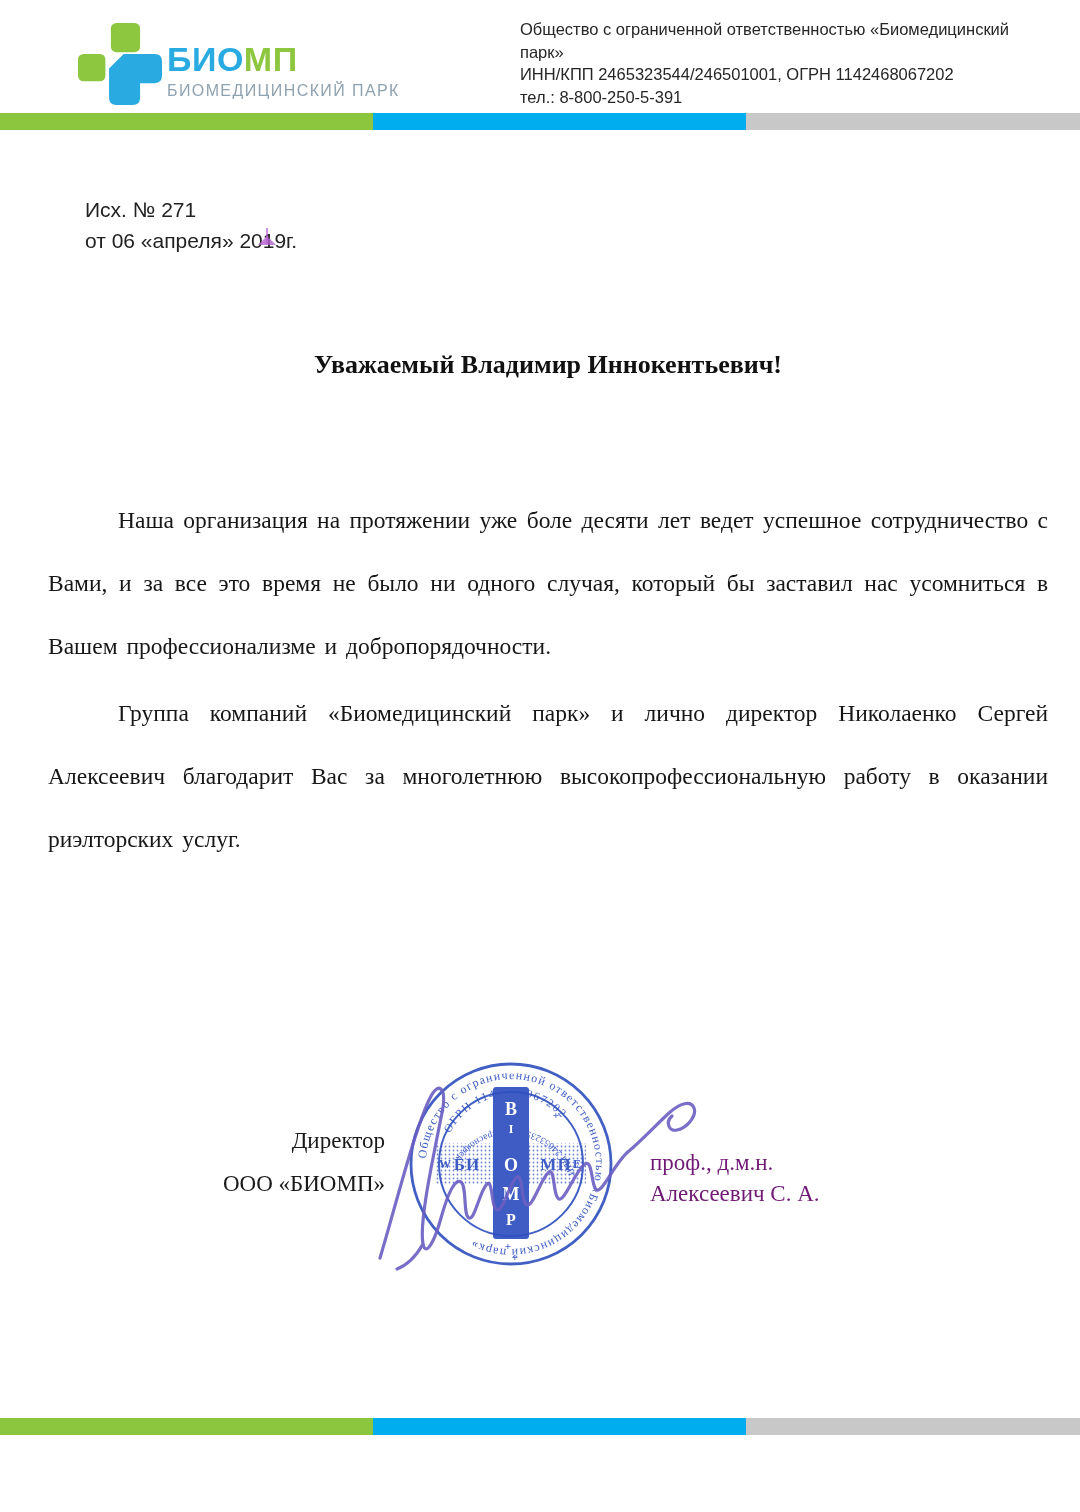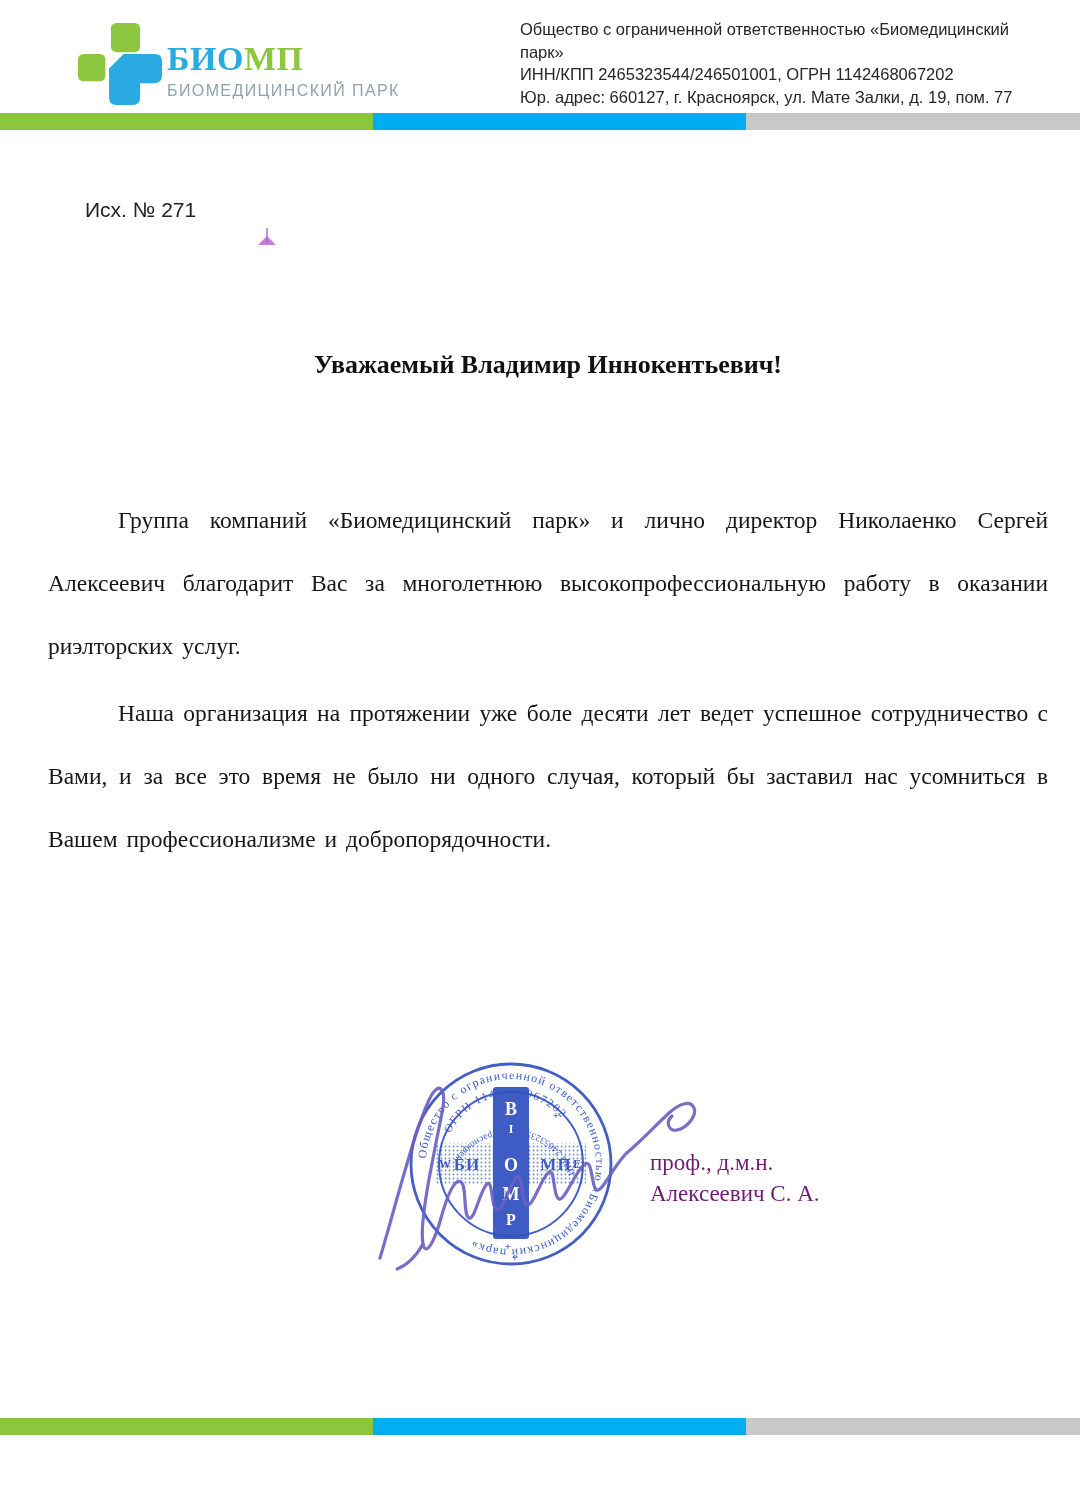--- a/index.html
+++ b/index.html
@@ -1,21 +1,21 @@
 <!DOCTYPE html>
 <html><head>
 <meta charset="utf-8">
 <style>
   html,body{margin:0;padding:0;background:#e8e8e8;}
   .page{position:relative;width:1080px;height:1512px;background:#ffffff;overflow:hidden;
         font-family:"Liberation Serif", serif;color:#1c1c1c;margin:0 auto;}
   
   .logo-icon{position:absolute;left:78px;top:22px;width:84px;height:84px;}
   .logo-text{position:absolute;left:167px;top:42px;}
-  .logo-name{font-family:Liberation Serif, serif;font-weight:bold;font-size:34px;line-height:1;letter-spacing:.5px;}
+  .logo-name{font-family:Liberation Sans, sans-serif;font-weight:bold;font-size:34px;line-height:1;letter-spacing:.5px;}
   .logo-bio{color:#29ABE2;}
   .logo-mp{color:#8DC63F;}
   .logo-sub{font-family:"Liberation Sans", sans-serif;font-size:16px;letter-spacing:1.4px;color:#8fa2b0;margin-top:6px;}
   .company-info{position:absolute;left:520px;top:18px;width:520px;
         font-family:"Liberation Sans", sans-serif;font-size:16.5px;line-height:22.5px;color:#262626;}
   
   .tricolor{position:absolute;left:0;width:1080px;height:17px;display:flex;}
   .tricolor.top{top:113px;}
   .tricolor.bottom{top:1418px;}
   .bar-green{width:34.5%;}
@@ -51,45 +51,49 @@
     <path d="M 50 34 L 84 34 Q 92 34 92 42 L 92 58 Q 92 66 84 66 L 68 66 L 68 82 Q 68 90 60 90 L 42 90 Q 34 90 34 82 L 34 50 Z" fill="#29ABE2"></path>
   </svg>
   <div class="logo-text">
     <div class="logo-name"><span class="logo-bio">БИО</span><span class="logo-mp">МП</span></div>
     <div class="logo-sub">БИОМЕДИЦИНСКИЙ ПАРК</div>
   </div>
 
   <div class="company-info">
     <div>Общество с ограниченной ответственностью «Биомедицинский парк»</div>
     <div>ИНН/КПП 2465323544/246501001, ОГРН 1142468067202</div>
-    <div>Юр. адрес: 660127, г. Красноярск, ул. Мате Залки, д. 19, пом. 77</div>
     <div>тел.: 8-800-250-5-391</div>
   </div>
 
   <div class="tricolor top">
     <div class="bar-green" style="background:#8CC63F"></div>
     <div class="bar-blue" style="background:#00AEEF"></div>
     <div class="bar-gray" style="background:#C8C8C8"></div>
   </div>
 
   <div class="ref-block">
     <div>Исх. № 271</div>
+    <div>от 06 «апреля» 2019г.</div>
   </div>
   <svg class="caret-mark" viewBox="0 0 22 22">
     <rect x="10.2" y="0" width="1.6" height="16" fill="#B55FD0" opacity="0.85"></rect>
     <path d="M 2 17 L 20 17 L 11 8 Z" fill="#B55FD0" opacity="0.8"></path>
   </svg>
 
   <div class="salutation">Уважаемый Владимир Иннокентьевич!</div>
 
   <div class="body-text">
+    <p>Наша организация на протяжении уже боле десяти лет ведет успешное сотрудничество с Вами, и за все это время не было ни одного случая, который бы заставил нас усомниться в Вашем профессионализме и добропорядочности.</p>
     <p>Группа компаний «Биомедицинский парк» и лично директор Николаенко Сергей Алексеевич благодарит Вас за многолетнюю высокопрофессиональную работу в оказании риэлторских услуг.</p>
-    <p>Наша организация на протяжении уже боле десяти лет ведет успешное сотрудничество с Вами, и за все это время не было ни одного случая, который бы заставил нас усомниться в Вашем профессионализме и добропорядочности.</p>
   </div>
 
+  <div class="sig-left">
+    <div class="l1">Директор</div>
+    <div>ООО «БИОМП»</div>
+  </div>
   <div class="sig-right">
     <div>проф., д.м.н.</div>
     <div>Алексеевич С. А.</div>
   </div>
 
   <svg class="stamp" viewBox="0 0 215 215">
     <defs>
       <path id="ringPath" d="M 22 107 a 85 85 0 1 1 170 0 a 85 85 0 1 1 -170 0"></path>
       <path id="topArc" d="M 41 90 A 68 68 0 0 1 173 90"></path>
       <path id="botArc" d="M 173 124 A 68 68 0 0 0 41 124"></path>

